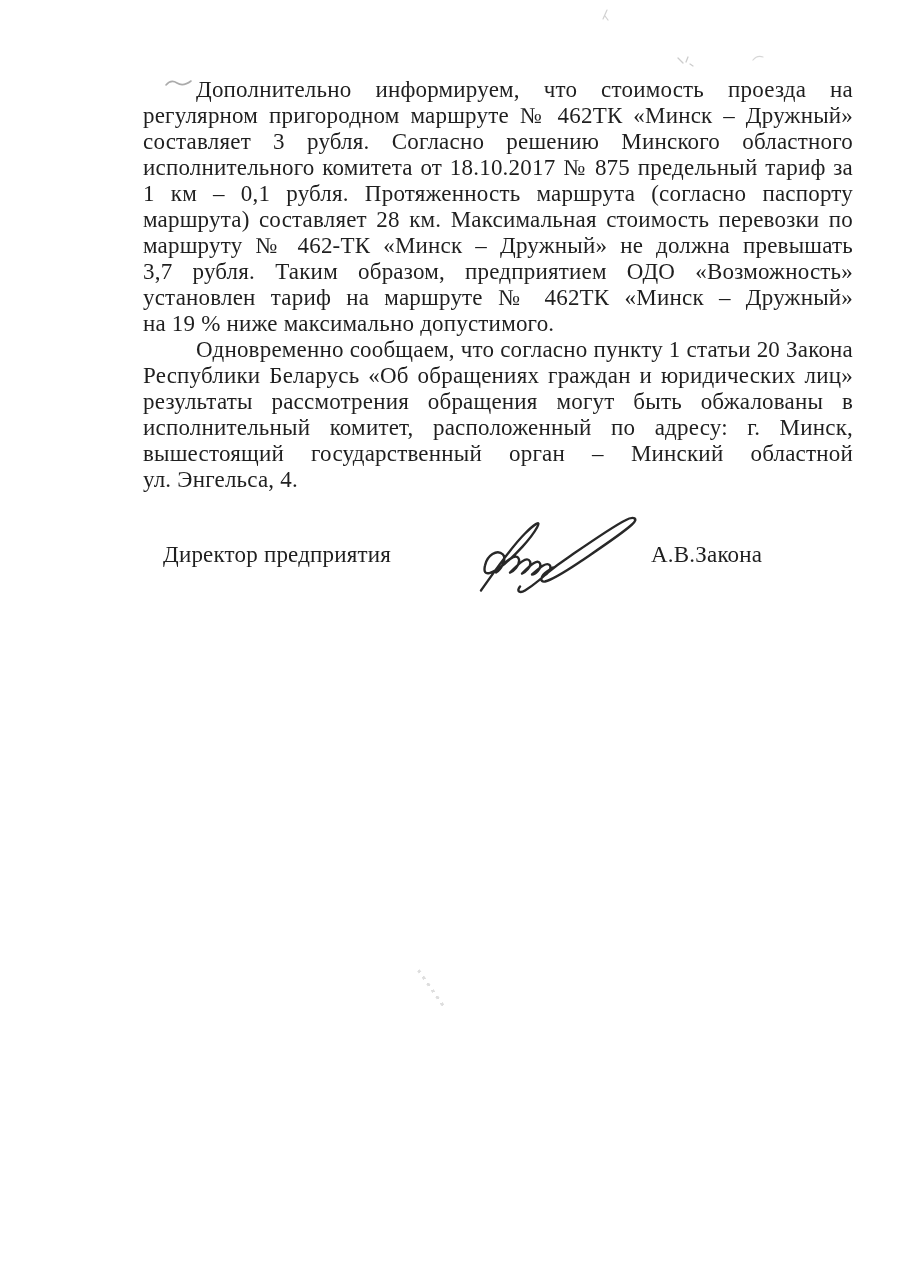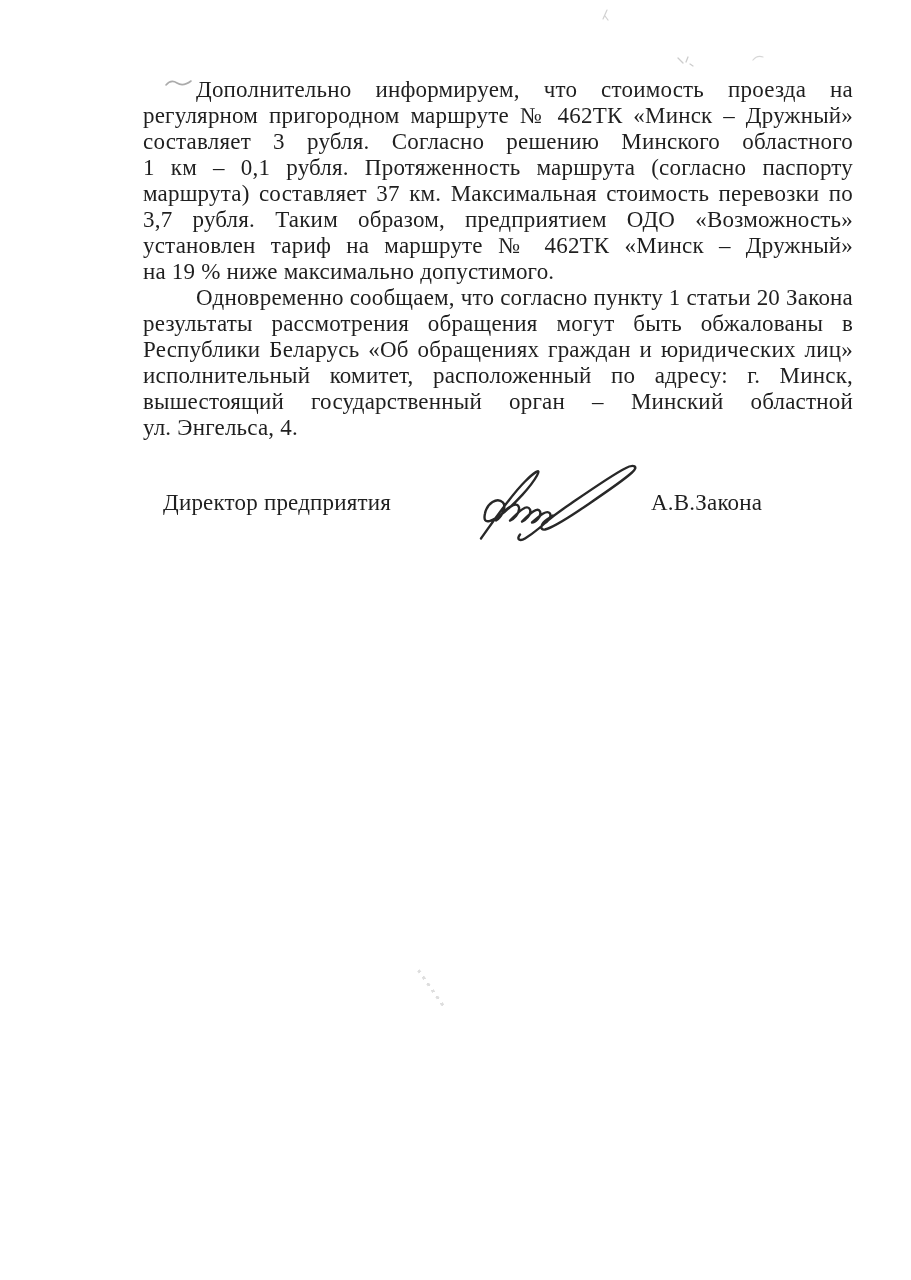--- a/index.html
+++ b/index.html
@@ -85,31 +85,33 @@
 <body>
 
 <div class="page">
 
   <div class="text-block">
 
     <div class="para">
       <div class="line indent">Дополнительно информируем, что стоимость проезда на</div>
       <div class="line">регулярном пригородном маршруте № 462ТК «Минск – Дружный»</div>
       <div class="line">составляет 3 рубля. Согласно решению Минского областного</div>
+      <div class="line">исполнительного комитета от 18.10.2017 № 875 предельный тариф за</div>
       <div class="line">1 км – 0,1 рубля. Протяженность маршрута (согласно паспорту</div>
-      <div class="line">маршрута) составляет 37 км. Максимальная стоимость перевозки по</div>
+      <div class="line">маршрута) составляет 28 км. Максимальная стоимость перевозки по</div>
+      <div class="line">маршруту № 462-ТК «Минск – Дружный» не должна превышать</div>
       <div class="line">3,7 рубля. Таким образом, предприятием ОДО «Возможность»</div>
       <div class="line">установлен тариф на маршруте № 462ТК «Минск – Дружный»</div>
       <div class="line last">на 19 % ниже максимально допустимого.</div>
     </div>
 
     <div class="para">
       <div class="line indent">Одновременно сообщаем, что согласно пункту 1 статьи 20 Закона</div>
+      <div class="line">Республики Беларусь «Об обращениях граждан и юридических лиц»</div>
       <div class="line">результаты рассмотрения обращения могут быть обжалованы в</div>
-      <div class="line">Республики Беларусь «Об обращениях граждан и юридических лиц»</div>
       <div class="line">исполнительный комитет, расположенный по адресу: г. Минск,</div>
       <div class="line">вышестоящий государственный орган – Минский областной</div>
       <div class="line last">ул. Энгельса, 4.</div>
     </div>
 
     <div class="signature-row">
       <span class="sig-role">Директор предприятия</span>
       <svg class="sig-svg" viewBox="0 0 170 85" aria-hidden="true">
         <path d="M6,79 C14,68 34,38 50,22 C58,14 67,7 62,16 C56,27 40,44 30,52 C18,62 7,67 10,54 C12,44 22,37 28,43 C32,48 26,58 21,61 C30,50 42,40 44,48 C45,54 38,60 35,61 C44,52 52,44 55,50 C57,55 50,61 47,62 C56,53 63,47 65,52 C67,57 60,63 57,63 C66,55 72,50 75,54 C77,58 72,63 69,64 C80,55 90,48 96,44 C112,33 138,15 150,9 C159,4 164,7 157,13 C146,23 120,40 104,51 C92,59 78,68 70,70 C64,71 66,64 72,60 L78,56 C70,64 58,74 50,79 C45,82 41,80 45,75" fill="none" stroke-width="2.4" stroke-linecap="round" stroke-linejoin="round" stroke="#282828"></path>
       </svg>

